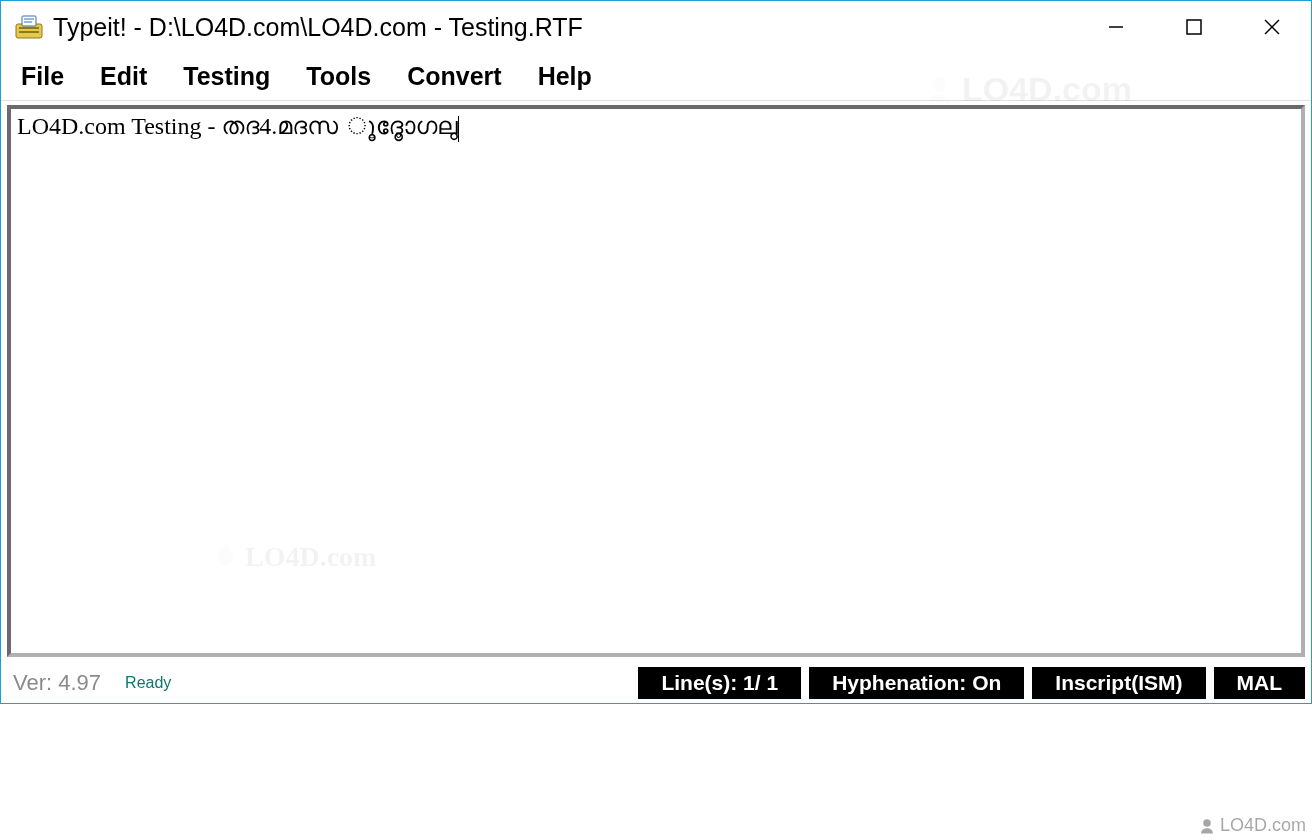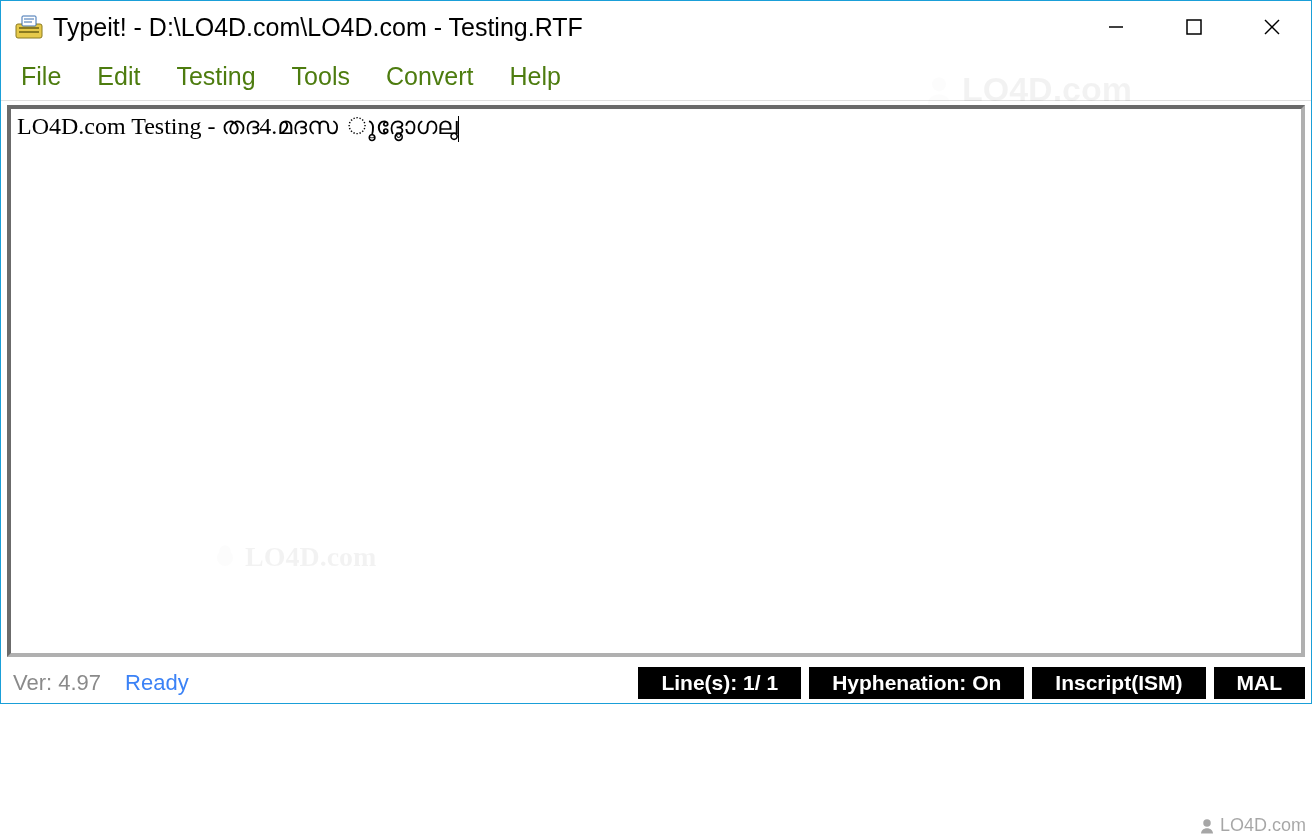--- a/index.html
+++ b/index.html
@@ -37,24 +37,25 @@
   .win-btn svg { stroke: #000; stroke-width: 1.5; fill: none; }
   .menubar {
     height: 48px;
     display: flex; align-items: center;
     padding-left: 10px;
     border-bottom: 1px solid #e0e0e0;
     background: #fff;
     gap: 0;
   }
   .menu-item {
-    font-size: 25px; color: #4d7c0f;
+    font-size: 25px; color: #000000;
     padding: 4px 20px 4px 10px;
     margin-right: 6px;
     cursor: default;
+    font-weight: bold;
   }
   .editor-wrap {
     flex: 1;
     padding: 4px 6px 6px 6px;
     background: #fff;
     display: flex;
   }
   .editor {
     flex: 1;
     border: 4px solid #888;
@@ -79,21 +80,21 @@
     margin-bottom: -3px;
   }
   .statusbar {
     height: 40px;
     display: flex; align-items: center;
     padding: 0 6px;
     background: #fff;
     gap: 8px;
   }
   .status-ver { font-size: 22px; color: #8a8a8a; margin-left: 6px; margin-right: 16px; }
-  .status-ready { font-size: 22px; color: #3b82f6; font-weight: 500; }
+  .status-ready { font-size: 16px; color: #0f766e; font-weight: 500; }
   .status-spacer { flex: 1; }
   .status-chip {
     background: #000; color: #fff;
     font-size: 21px; font-weight: bold;
     padding: 3px 22px;
     border: 1px solid #000;
     white-space: nowrap;
   }
   .watermark {
     position: absolute;

